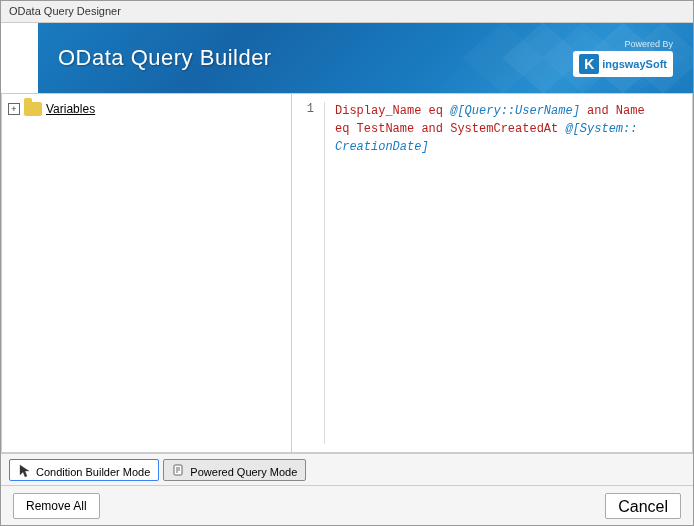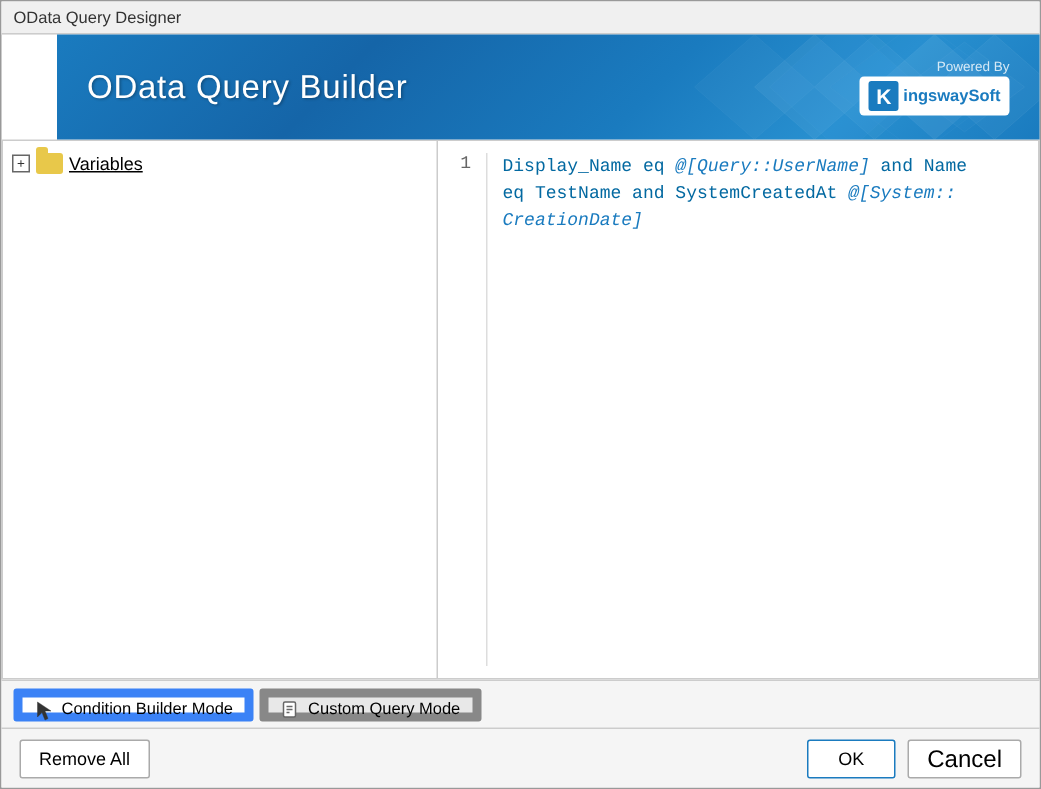--- a/index.html
+++ b/index.html
@@ -22,21 +22,21 @@
     }
 
     .title-bar {
       background: #f0f0f0;
       border-bottom: 1px solid #ccc;
       padding: 4px 8px;
       font-size: 11px;
       color: #333;
       height: 22px;
       display: flex;
-      align-items: center;
+      align-items: flex-start;
     }
 
     .header {
       background: linear-gradient(135deg, #1a7bbf 0%, #1565a8 30%, #1a7bbf 60%, #2890d0 80%, #1a7bbf 100%);
       height: 70px;
       display: flex;
       align-items: center;
       justify-content: space-between;
       padding: 0 20px;
       position: relative;
@@ -187,44 +187,44 @@
     }
 
     .code-content {
       flex: 1;
       color: #000;
       white-space: pre-wrap;
       line-height: 1.5;
     }
 
     .code-normal {
-      color: #0369a1;
+      color: #b91c1c;
     }
 
     .code-variable {
       color: #1a7bbf;
       font-style: italic;
     }
 
     .bottom-bar {
       height: 32px;
       background: #f5f5f5;
       border-top: 1px solid #ccc;
       display: flex;
       align-items: center;
       padding: 0 8px;
       gap: 4px;
     }
 
     .mode-btn {
       display: flex;
-      align-items: flex-start;
+      align-items: flex-end;
       gap: 4px;
       padding: 2px 8px;
-      border: 6px solid #3b82f6;
+      border: 1px solid #3b82f6;
       background: #fff;
       cursor: pointer;
       font-size: 11px;
       border-radius: 2px;
       height: 22px;
     }
 
     .mode-btn.active {
       background: #e8e8e8;
       border-color: #888;
@@ -358,26 +358,25 @@
     </div>
 
     <div class="mode-btn active">
 
       <svg class="mode-btn-icon" viewBox="0 0 14 14" xmlns="http://www.w3.org/2000/svg">
         <rect x="2" y="1" width="8" height="10" rx="1" fill="white" stroke="#666" stroke-width="1"></rect>
         <line x1="4" y1="4" x2="8" y2="4" stroke="#666" stroke-width="1"></line>
         <line x1="4" y1="6" x2="8" y2="6" stroke="#666" stroke-width="1"></line>
         <line x1="4" y1="8" x2="6" y2="8" stroke="#666" stroke-width="1"></line>
       </svg>
-      <span>Custom Query Mode</span>
+      <span>Powered Query Mode</span>
     </div>
   </div>
 
   <div class="footer">
     <button class="remove-all-btn">Remove All</button>
 
     <div class="footer-buttons">
-      <button class="ok-btn">OK</button>
       <button class="cancel-btn">Cancel</button>
     </div>
   </div>
 
 </div>
 
 </body></html>

